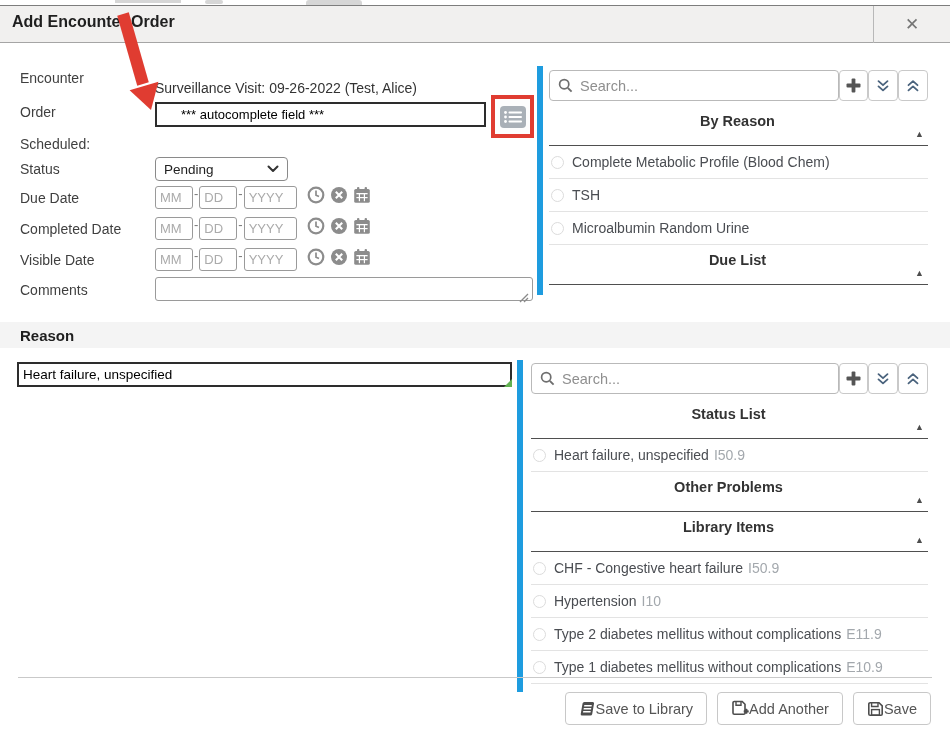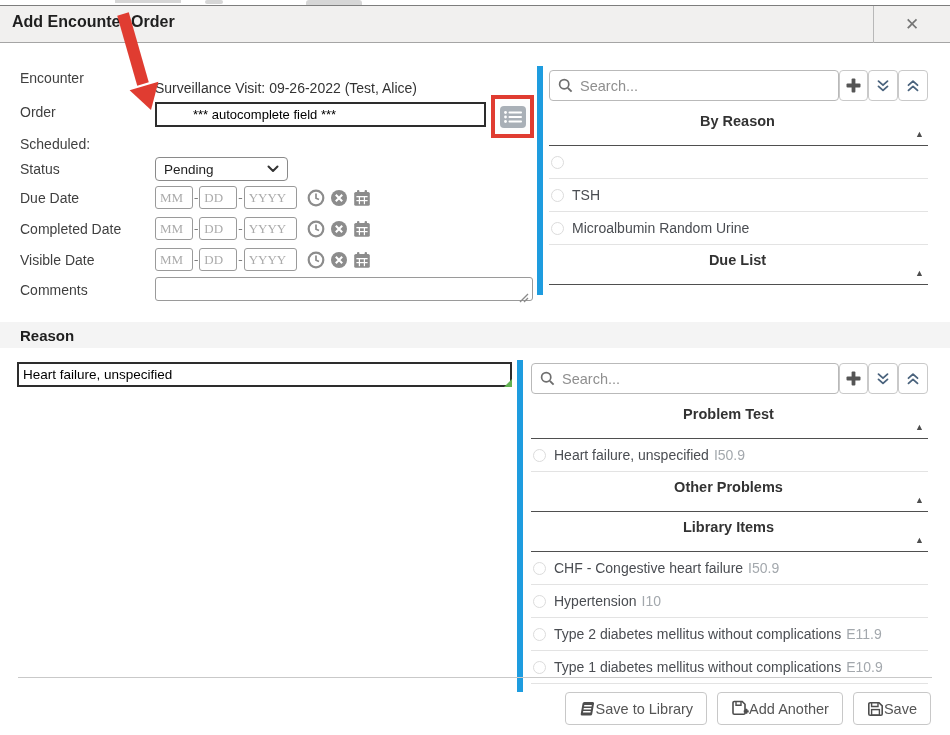--- a/index.html
+++ b/index.html
@@ -15,26 +15,26 @@
   .title-bar { position:absolute; left:0; top:6px; width:950px; height:37px; background:#f1f0ef; border-bottom:1px solid #a5a5a5; }
   .title-text { position:absolute; left:12px; top:13px; font-size:16px; font-weight:bold; color:#1f1f1f; }
   .close-divider { position:absolute; left:873px; top:6px; width:1px; height:37px; background:#b8b8b8; }
   .close-btn { position:absolute; left:874px; top:6px; width:76px; height:37px; display:flex; align-items:center; justify-content:center; cursor:pointer; }
   .close-x { font-size:17px; font-weight:bold; color:#757575; line-height:1; }
 
   
   .flabel { position:absolute; left:20px; font-size:14px; color:#3f3f3f; }
   .fvalue { position:absolute; font-size:14px; color:#333; }
 
-  .order-input { position:absolute; left:155px; top:102px; width:331px; height:25px; border:2px solid #2d2d2d; border-radius:0; font-size:13px; padding-left:36px; }
+  .order-input { position:absolute; left:155px; top:102px; width:331px; height:25px; border:2px solid #2d2d2d; border-radius:0; font-size:13px; padding-left:24px; }
   .lookup-frame { position:absolute; left:491px; top:95px; width:43px; height:43px; border:4px solid #e03c31; background:#fdfdfd; display:flex; align-items:center; justify-content:center; }
   .status-select { position:absolute; left:155px; top:157px; width:133px; height:24px; border:1px solid #8a8a8a; border-radius:4px; background:#fff; display:flex; align-items:center; padding:0 8px; font-size:13.5px; color:#222; cursor:pointer; }
   .status-select .sel-caret { margin-left:auto; display:flex; }
 
-  .date-row { position:absolute; left:155px; height:23px; display:flex; align-items:center;font-family:Liberation Serif, serif; }
+  .date-row { position:absolute; left:155px; height:23px; display:flex; align-items:flex-start; }
   .date-box { width:38px; height:23px; border:1px solid #9a9a9a; border-radius:3px; font-size:13px; padding:2px 4px; color:#333; font-family:inherit; }
   .date-box.yyyy { width:53px; }
   .date-box::placeholder { color:#ababab; }
   .date-dash { color:#777; font-size:13px; margin:0 1px; }
   .date-icons { display:flex; align-items:center; gap:5px; margin-left:10px; }
   .date-icons .dicon { display:flex; cursor:pointer; }
 
   .comments-area { position:absolute; left:155px; top:277px; width:378px; height:24px; border:1px solid #9a9a9a; border-radius:3px; resize:none; font-family:inherit; font-size:13px; padding:2px 4px; overflow:hidden; }
   .grip { position:absolute; left:519px; top:289px; pointer-events:none; }
 
@@ -275,20 +275,21 @@
           </span>
         </button>
     </div>
     <div class="sections">
         <div class="sec-header">
           <span class="sec-title">By Reason</span>
           <span class="caret">▲</span>
         </div>
         <div class="panel-item">
           <span class="radio"></span>
+          <span class="item-label">Complete Metabolic Profile (Blood Chem)</span>
         </div>
         <div class="panel-item">
           <span class="radio"></span>
           <span class="item-label">TSH</span>
         </div>
         <div class="panel-item">
           <span class="radio"></span>
           <span class="item-label">Microalbumin Random Urine</span>
         </div>
         <div class="sec-header">
@@ -329,21 +330,21 @@
           <span style="display:flex">
             <svg width="14" height="14" viewBox="0 0 14 14" fill="none" stroke="#4a637d" stroke-width="1.8" stroke-linecap="round" stroke-linejoin="round">
               <path d="M2.5 6.2 L7 2.2 L11.5 6.2"></path>
               <path d="M2.5 11.4 L7 7.4 L11.5 11.4"></path>
             </svg>
           </span>
         </button>
     </div>
     <div class="sections">
         <div class="sec-header">
-          <span class="sec-title">Problem Test</span>
+          <span class="sec-title">Status List</span>
           <span class="caret">▲</span>
         </div>
         <div class="panel-item">
           <span class="radio"></span>
           <span class="item-label">Heart failure, unspecified</span>
           <span class="item-code">I50.9</span>
         </div>
         <div class="sec-header">
           <span class="sec-title">Other Problems</span>
           <span class="caret">▲</span>

